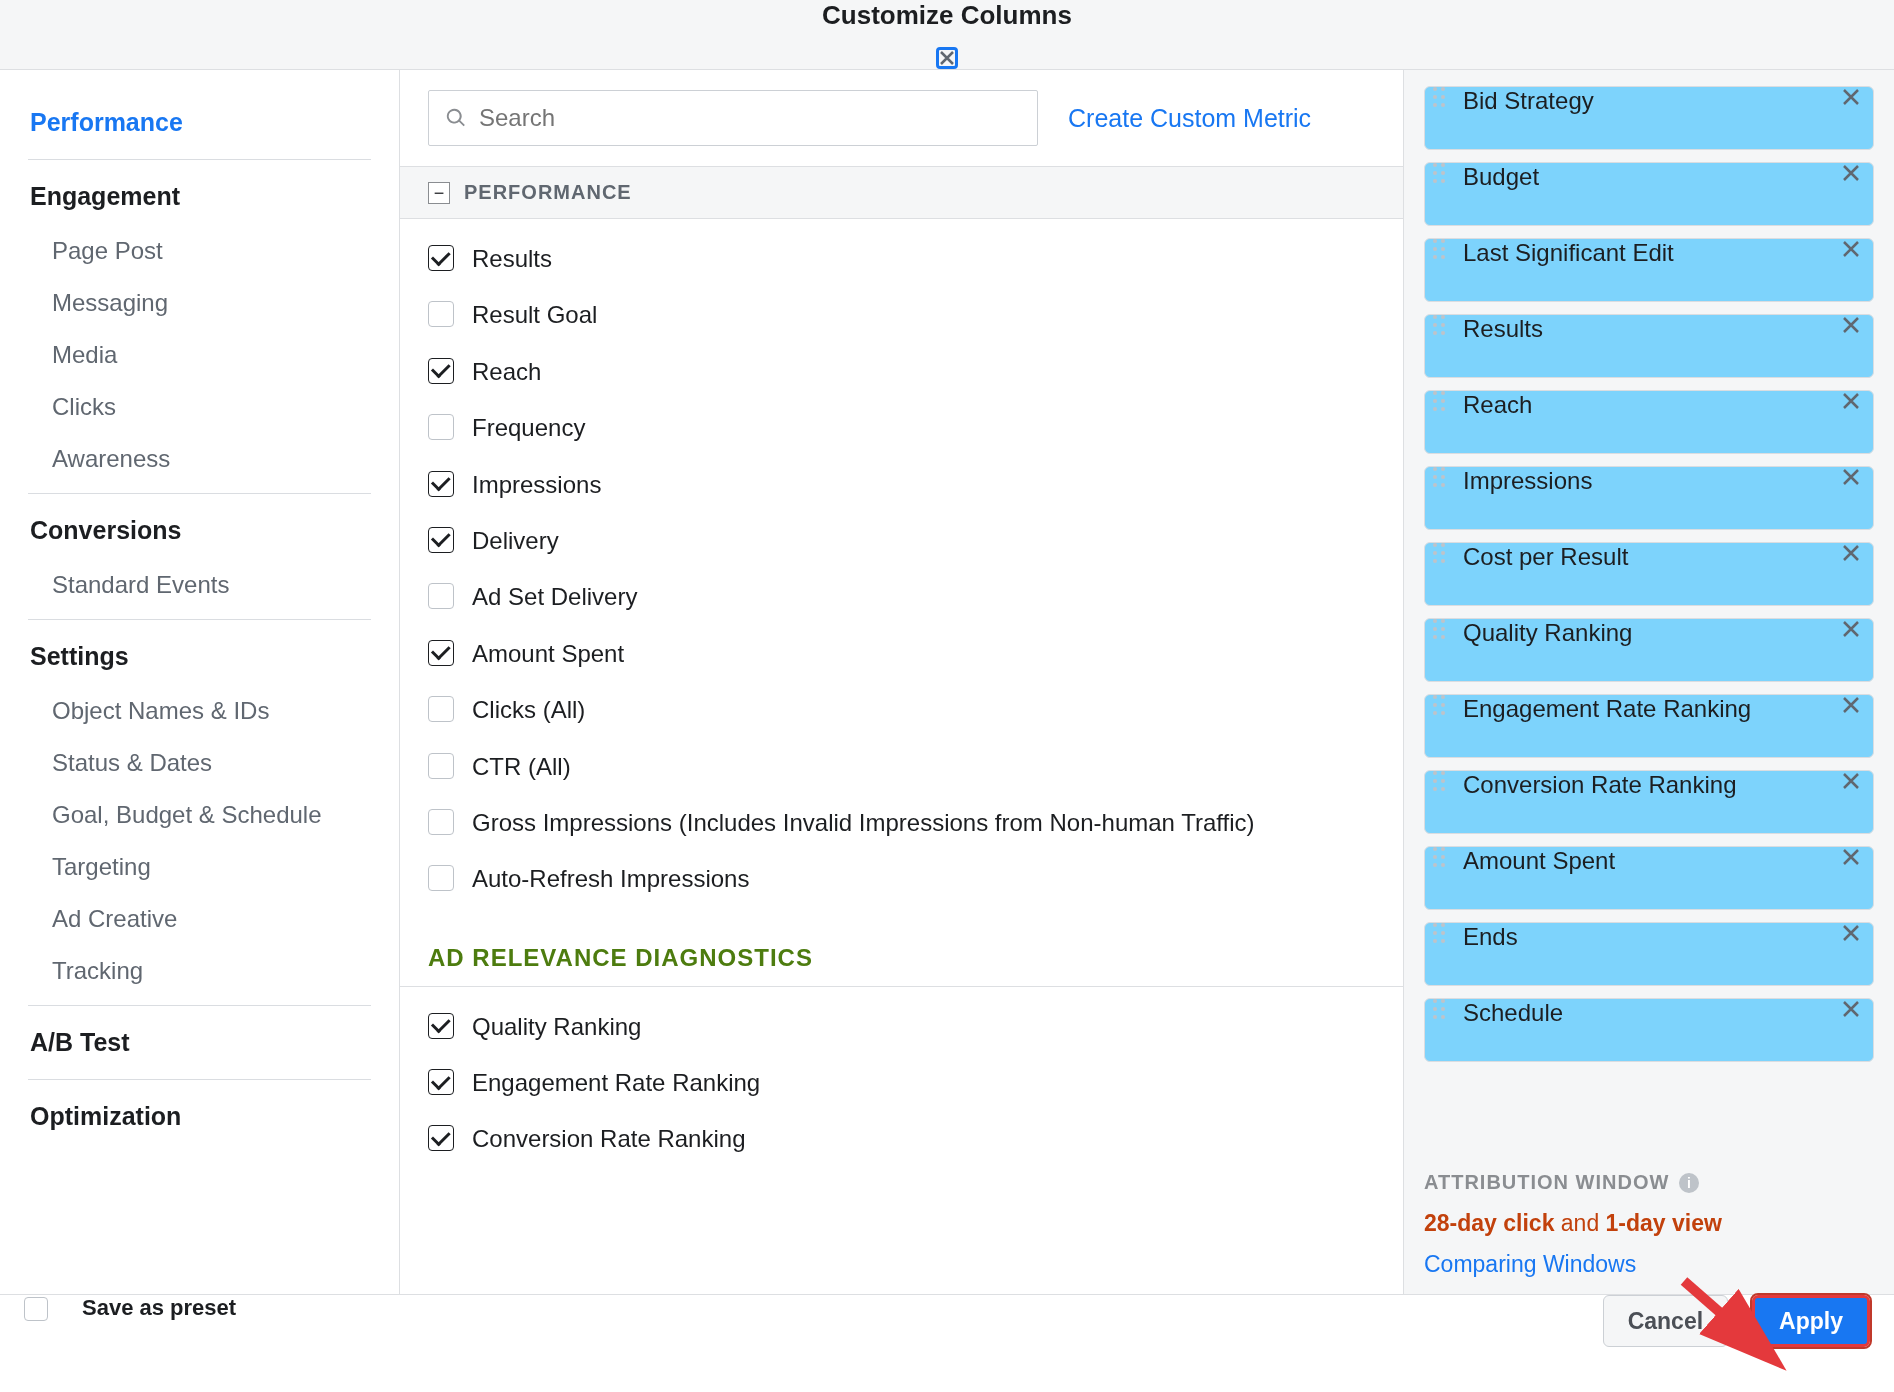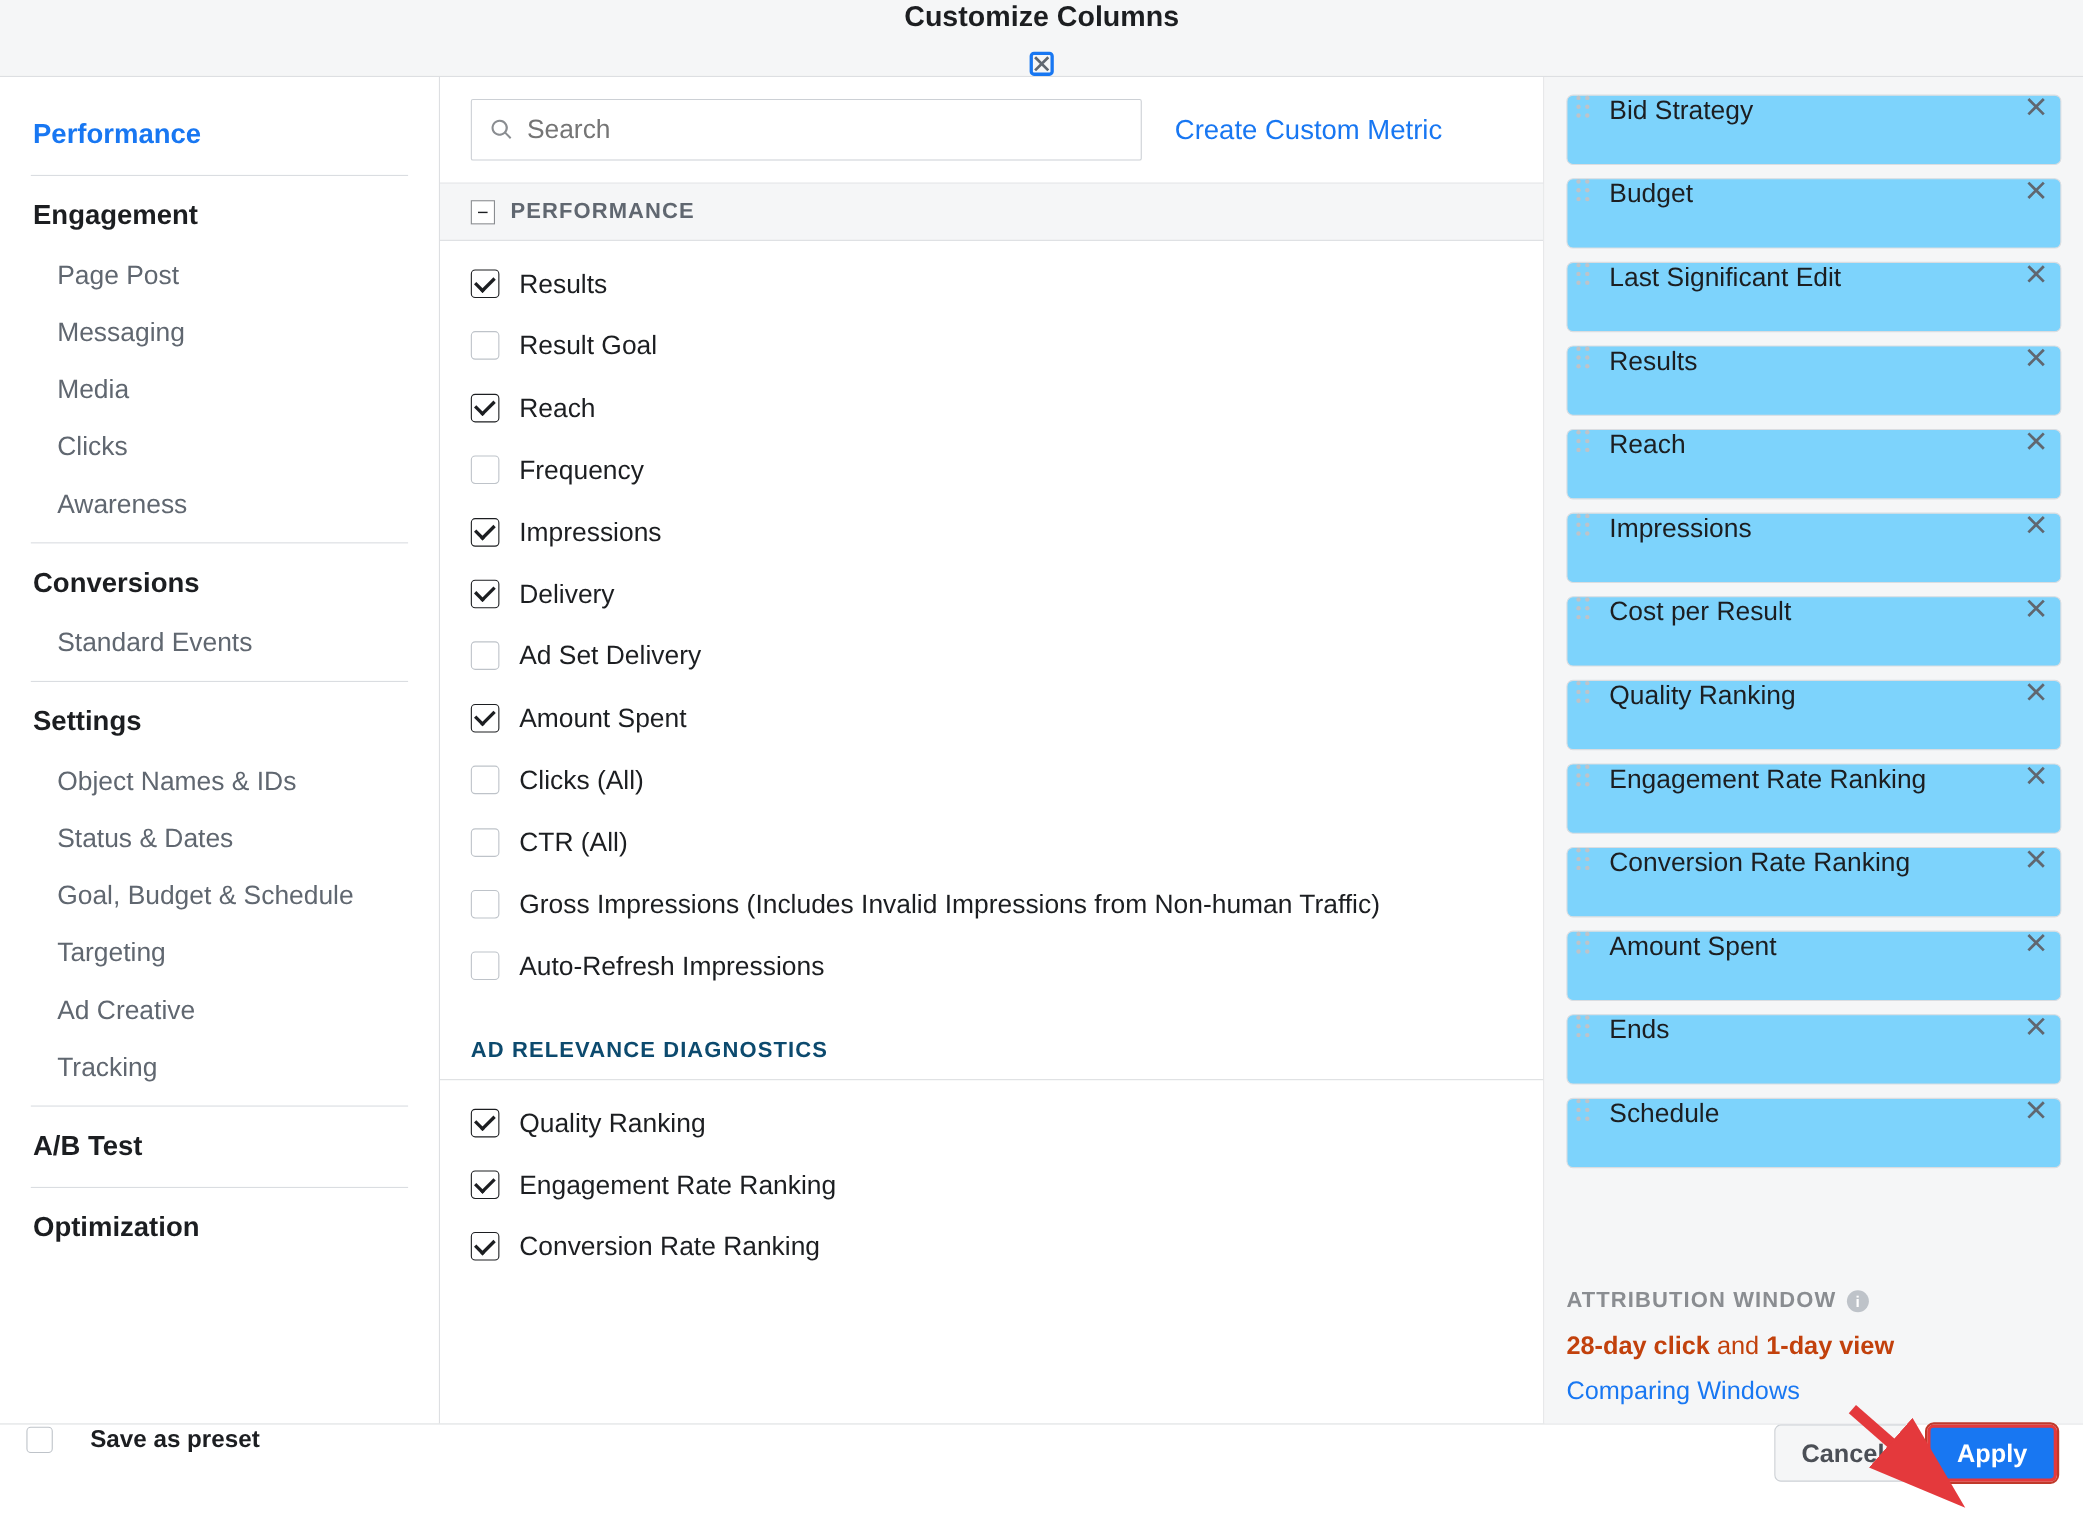--- a/index.html
+++ b/index.html
@@ -28,21 +28,21 @@
 .search-box { flex: 0 0 610px; height: 56px; border: 1px solid #ccd0d5; border-radius: 2px; display: flex; align-items: center; padding: 0 16px; background:#fff;}
 .search-box svg { width: 22px; height: 22px; fill: #8a8d91; margin-right: 12px; }
 .search-box input { flex:1; border:0; outline:0; font-size: 24px; color:#606770; background:transparent;}
 .create-link { font-size: 25px; color: #1877f2; cursor:pointer; }
 
 .section-header { background: #f5f6f7; border-bottom: 1px solid #dddfe2; padding: 14px 28px; display:flex; align-items:center; gap:14px;}
 .section-header .collapse { width:22px; height:22px; border:1px solid #8a8d91; display:flex;align-items:center;justify-content:center; font-size:18px; line-height:1; cursor:pointer; background:#fff;}
 .section-header .label { font-size: 20px; font-weight:700; letter-spacing:1px; color:#606770; }
 
 .section-header.plain { background:transparent; border-bottom:1px solid #dddfe2; padding: 24px 28px 14px;}
-.section-header.plain .label { color:#0c4a6e; font-size:20px;}
+.section-header.plain .label { color:#4d7c0f; font-size:24px;}
 
 .metric-list { padding: 12px 28px; }
 .metric { display:flex; align-items:flex-start; padding: 12px 0; }
 .checkbox { width:26px; height:26px; border:1px solid #bec3c9; border-radius:4px; margin-right:18px; flex-shrink:0; display:flex;align-items:center;justify-content:center; cursor:pointer; margin-top:2px;}
 .checkbox.checked { background:#fff; border-color:#1c1e21;}
 .checkbox.checked::after { content:""; width:14px; height:8px; border-left:3px solid #1c1e21; border-bottom:3px solid #1c1e21; transform:rotate(-45deg) translate(1px,-2px);}
 .metric-label { font-size: 24px; color:#1c1e21; line-height:1.35; }
 
 .right { width: 490px; background: #f5f6f7; padding: 16px 20px; overflow-y:auto; display:flex; flex-direction:column;}
 .chips { flex:1; }
@@ -58,21 +58,21 @@
 .info-icon { width:20px;height:20px; border-radius:50%; background:#bec3c9; color:#fff; display:inline-flex;align-items:center;justify-content:center; font-size:14px; font-weight:700;}
 .attr-line { font-size:23px; color:#c2410c; margin-top:16px;}
 .attr-line b { font-weight:700;}
 .attr-link { font-size:23px; color:#1877f2; margin-top:14px; display:inline-block; cursor:pointer;}
 
 .footer { height: 96px; display:flex; align-items:flex-start; padding: 0 24px; }
 .preset { display:flex; align-items:center; gap:16px;}
 .preset .checkbox { width:24px;height:24px; }
 .preset-label { font-size:22px; font-weight:700; color:#1c1e21;}
 .spacer { flex:1; }
-.btn { height:52px; padding:0 24px; font-size:23px; font-weight:600; border-radius:6px; cursor:pointer; border:1px solid #ccd0d5; background:#f5f6f7; color:#4b4f56; margin-left:14px;}
+.btn { height:52px; padding:0 24px; font-size:23px; font-weight:600; border-radius:6px; cursor:pointer; border:1px solid #ccd0d5; background:#f5f6f7; color:#4b4f56; margin-left:24px;}
 .btn.primary { background:#1877f2; color:#fff; border:3px solid #e4393c; outline:2px solid #c0392b;}
 .arrow-wrap { position:relative; }
 svg.arrow-svg { position:absolute; right:100px; bottom:0; width:120px; height:120px; pointer-events:none;}
 </style>
 </head>
 <body>
 
 <div class="modal">
 
   <div class="header">

